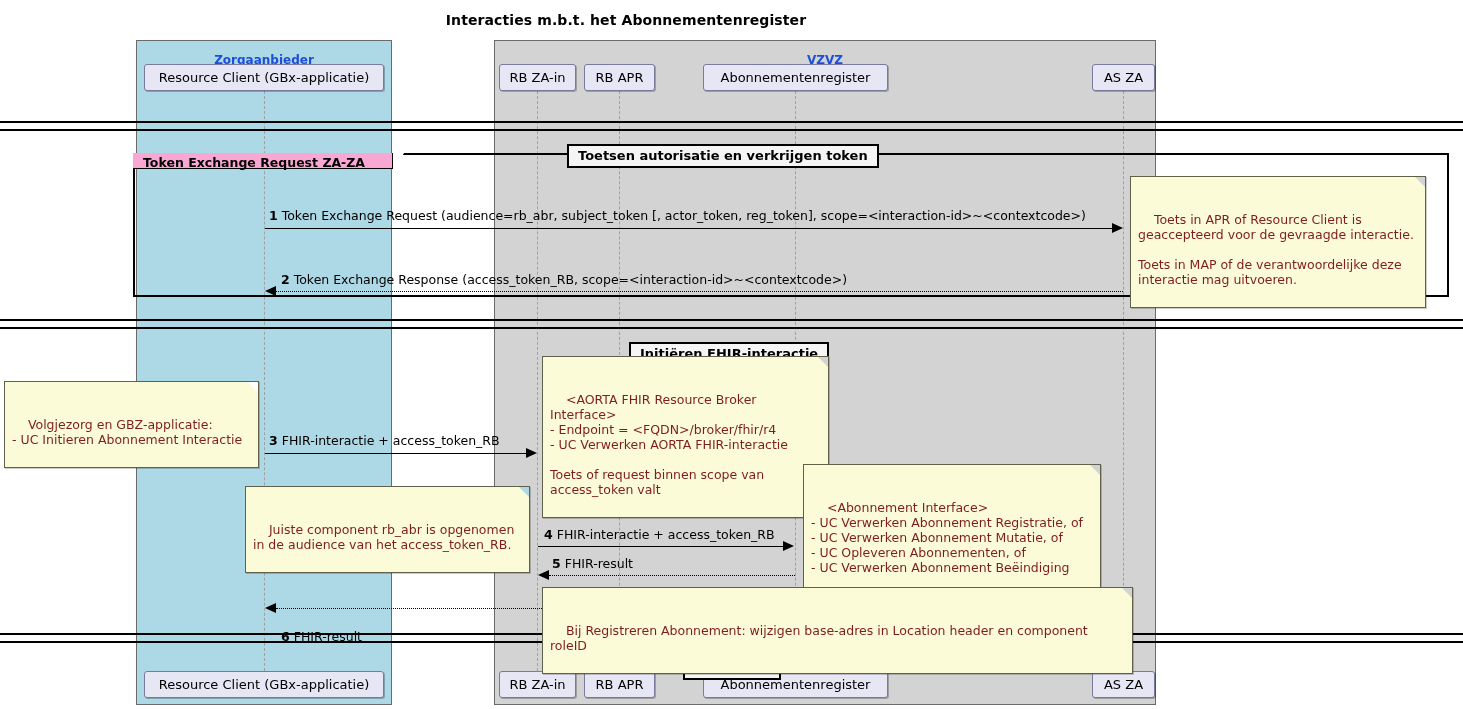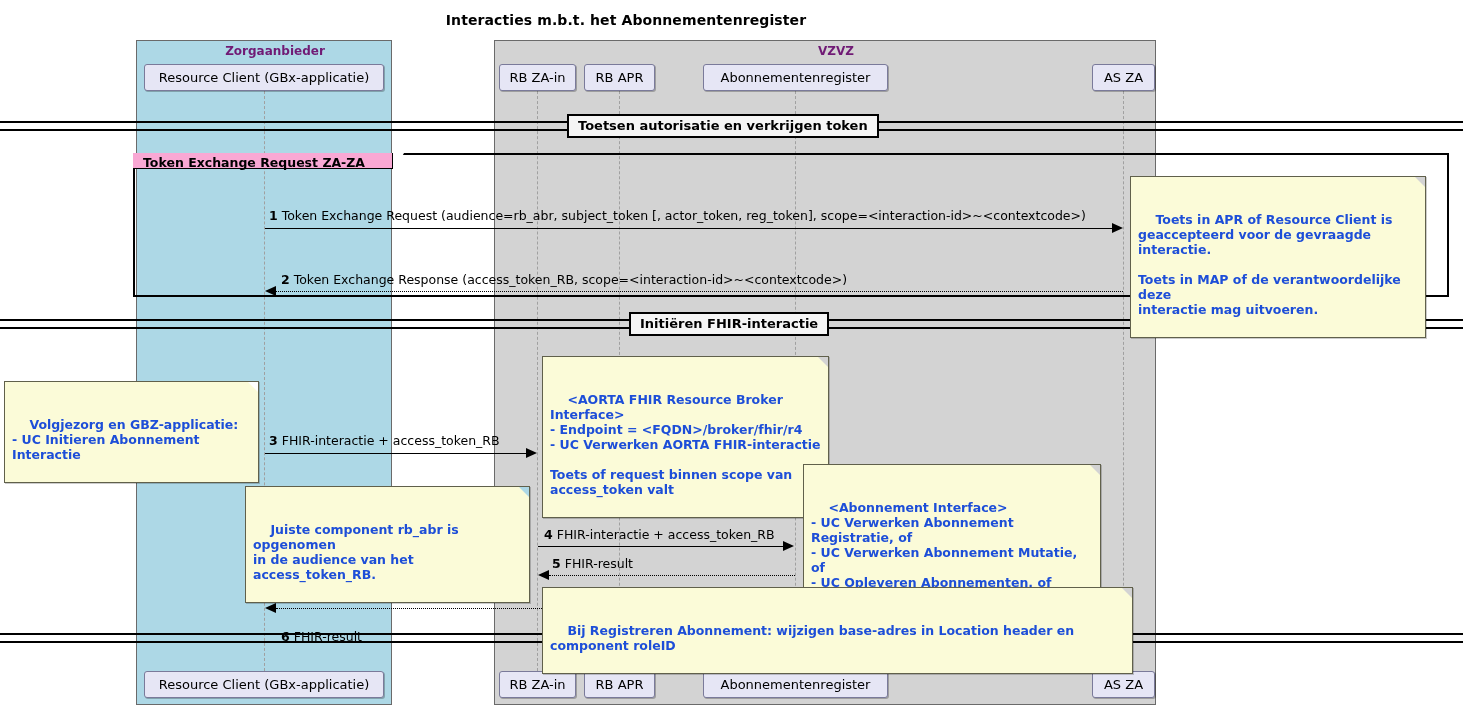--- a/index.html
+++ b/index.html
@@ -40,23 +40,22 @@
   }
   .group-box.vzvz {
     left: 494px; top: 40px; width: 662px; height: 665px;
     background: #D3D3D3;
   }
   .group-title {
     width: 100%;
     text-align: center;
     font-size: 12px;
     font-weight: bold;
-    color: #701a75;
-    padding-top: 3px;
-    margin-left: 11px;
+    color: #1d4ed8;
+    padding-top: 12px;
   }
 
   
   .lifeline {
     width: 0;
     border-left: 1px dashed #A0A0A0;
   }
 
   
   .participant {
@@ -92,20 +91,21 @@
     border: 2px solid #000000;
     font-size: 13px;
     font-weight: bold;
     color: #000000;
     text-align: center;
     height: 24px;
     line-height: 20px;
     padding: 0 9px;
     white-space: nowrap;
     z-index: 6;
+    margin-top: 30px;
   }
 
   
   .frame {
     border: 2px solid #000000;
     background: transparent;
     z-index: 4;
   }
   .frame-tab {
     background: #f9a8d4;
@@ -166,26 +166,25 @@
     font-weight: bold;
     color: #000000;
   }
 
   
   .note {
     background: #FBFBD8;
     border: 1px solid #60604B;
     font-size: 12.5px;
     line-height: 15px;
-    color: #1d4ed8;
+    color: #7f1d1d;
     padding: 5px 6px 5px 7px;
     white-space: pre-wrap;
     z-index: 8;
     box-shadow: 1px 1px 0 rgba(0,0,0,0.2);
-    font-weight: bold;
   }
   .note-fold {
     position: absolute;
     top: 0; right: 0;
     width: 0; height: 0;
     border-left: 10px solid transparent;
     border-top: 10px solid #D3D3D3;
     z-index: 9;
   }
   .note.on-white .note-fold { border-top-color: #FFFFFF; }

